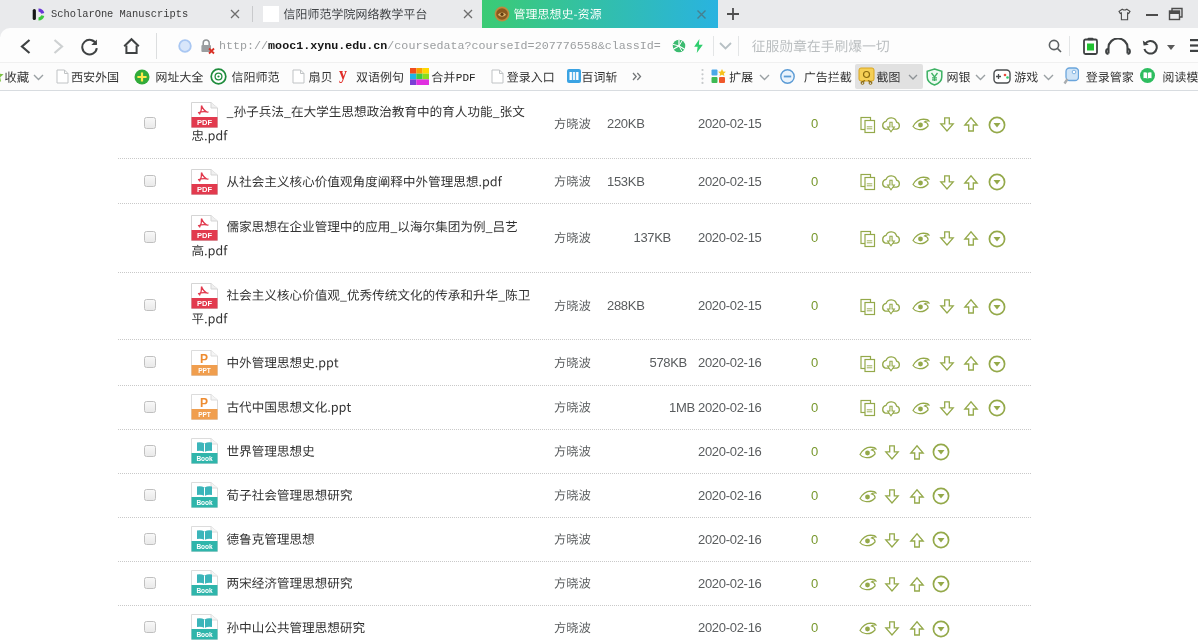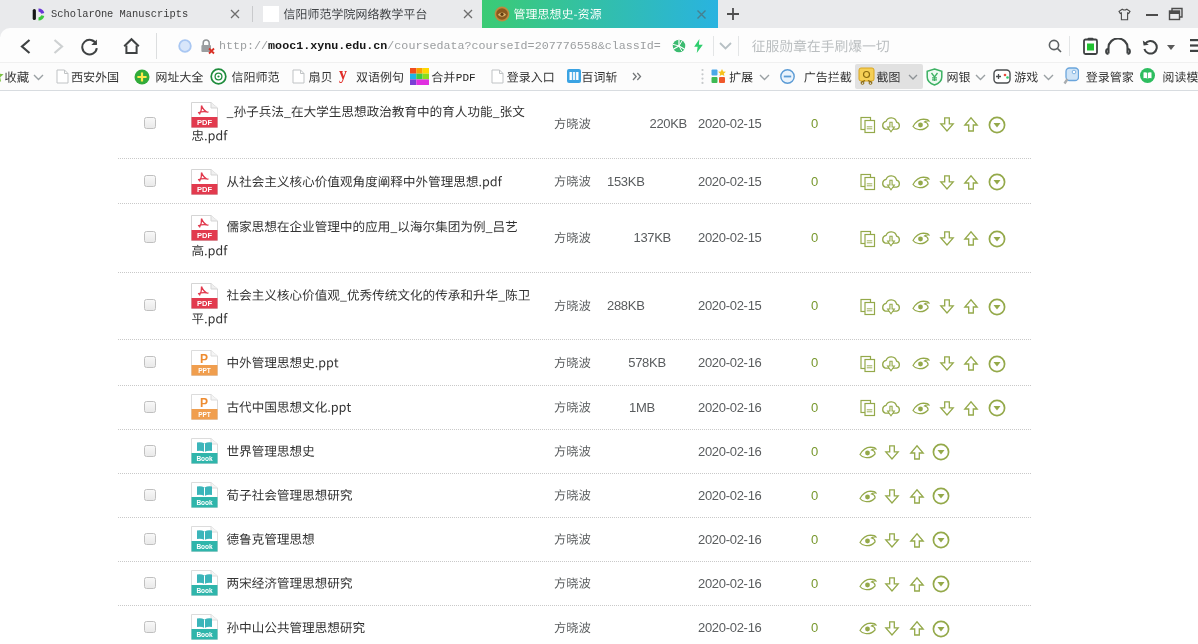--- a/index.html
+++ b/index.html
@@ -236,21 +236,21 @@
 <div class="rowsep" style="top:604.5px"></div>
 <div class="cb" style="left:144px;top:117.0px"></div>
 <div class="ficon" style="left:191px;top:102.0px">
 <svg width="27" height="26" viewBox="0 0 27 26">
 <path d="M0.5 0.5 L20 0.5 L26.5 6 L26.5 25.5 L0.5 25.5 Z" fill="#fff" stroke="#d5d5d5" stroke-width="1"></path>
 <path d="M20 0.5 L20 6 L26.5 6" fill="#f0f0f0" stroke="#d5d5d5" stroke-width="1"></path>
 <path d="M10.5 3.5 Q12 8 16.5 10.5 M10.5 3.5 Q11 8.5 8.5 12.5 M7 10.8 Q12 9 17.5 10.2" fill="none" stroke="#e23a4e" stroke-width="1.3"></path>
 <rect x="0.5" y="15" width="26" height="10.5" fill="#e23a4e"></rect>
 <text x="13.5" y="23.2" font-family="Liberation Sans" font-size="7.5" font-weight="bold" fill="#fff" text-anchor="middle">PDF</text>
 </svg></div>
-<div class="mt" style="left:607px;top:116.0px;width:80px;text-align:right">220KB</div>
+<div class="mt" style="left:607px;top:116.0px;width:80px;text-align:left">220KB</div>
 <div class="mt" style="left:698px;top:116.0px">2020-02-15</div>
 <div class="mt zero" style="left:811px;top:116.0px">0</div>
 <svg class="abs" style="left:859.3px;top:115.5px" width="18" height="18" viewBox="0 0 18 18">
 <rect x="2" y="1.5" width="9.5" height="12" fill="#fff" stroke="#94a94a" stroke-width="1.2"></rect>
 <rect x="6" y="4.5" width="9.5" height="12" fill="#fff" stroke="#94a94a" stroke-width="1.2"></rect>
 <path d="M7.8 10.8 L13.3 10.8 M7.8 12.8 L13.3 12.8" stroke="#94a94a" stroke-width="0.9"></path>
 </svg>
 <svg class="abs" style="left:880.0px;top:116.0px" width="22" height="18" viewBox="0 0 22 18">
 <path d="M5.2 13.2 A4.1 4.1 0 0 1 6 5.4 A5.6 5.6 0 0 1 16.6 6.2 A3.6 3.6 0 0 1 16.6 13.2 Z" fill="none" stroke="#94a94a" stroke-width="1.3"></path>
 <path d="M9.9 6.2 L12.1 6.2 L12.1 11 L14.4 11 L11 15.8 L7.6 11 L9.9 11 Z" fill="#fff" stroke="#94a94a" stroke-width="1.1"></path>
@@ -376,21 +376,21 @@
 </svg>
 <div class="cb" style="left:144px;top:356.0px"></div>
 <div class="ficon" style="left:191px;top:349.5px">
 <svg width="27" height="26" viewBox="0 0 27 26">
 <path d="M0.5 0.5 L20 0.5 L26.5 6 L26.5 25.5 L0.5 25.5 Z" fill="#fff" stroke="#dcdcdc" stroke-width="1"></path>
 <path d="M20 0.5 L20 6 L26.5 6" fill="#f5f5f5" stroke="#dcdcdc" stroke-width="1"></path>
 <text x="13" y="13" font-family="Liberation Sans" font-size="12" font-weight="bold" fill="#ee8c31" text-anchor="middle">P</text>
 <rect x="0.5" y="15" width="26" height="10.5" fill="#f09e4e"></rect>
 <text x="13.5" y="23" font-family="Liberation Sans" font-size="6.5" font-weight="bold" fill="#fff" text-anchor="middle">PPT</text>
 </svg></div>
-<div class="mt" style="left:607px;top:355.0px;width:80px;text-align:center">578KB</div>
+<div class="mt" style="left:607px;top:355.0px;width:80px;text-align:right">578KB</div>
 <div class="mt" style="left:698px;top:355.0px">2020-02-16</div>
 <div class="mt zero" style="left:811px;top:355.0px">0</div>
 <svg class="abs" style="left:859.3px;top:354.5px" width="18" height="18" viewBox="0 0 18 18">
 <rect x="2" y="1.5" width="9.5" height="12" fill="#fff" stroke="#94a94a" stroke-width="1.2"></rect>
 <rect x="6" y="4.5" width="9.5" height="12" fill="#fff" stroke="#94a94a" stroke-width="1.2"></rect>
 <path d="M7.8 10.8 L13.3 10.8 M7.8 12.8 L13.3 12.8" stroke="#94a94a" stroke-width="0.9"></path>
 </svg>
 <svg class="abs" style="left:880.0px;top:355.0px" width="22" height="18" viewBox="0 0 22 18">
 <path d="M5.2 13.2 A4.1 4.1 0 0 1 6 5.4 A5.6 5.6 0 0 1 16.6 6.2 A3.6 3.6 0 0 1 16.6 13.2 Z" fill="none" stroke="#94a94a" stroke-width="1.3"></path>
 <path d="M9.9 6.2 L12.1 6.2 L12.1 11 L14.4 11 L11 15.8 L7.6 11 L9.9 11 Z" fill="#fff" stroke="#94a94a" stroke-width="1.1"></path>
@@ -411,21 +411,21 @@
 </svg>
 <div class="cb" style="left:144px;top:400.5px"></div>
 <div class="ficon" style="left:191px;top:394.0px">
 <svg width="27" height="26" viewBox="0 0 27 26">
 <path d="M0.5 0.5 L20 0.5 L26.5 6 L26.5 25.5 L0.5 25.5 Z" fill="#fff" stroke="#dcdcdc" stroke-width="1"></path>
 <path d="M20 0.5 L20 6 L26.5 6" fill="#f5f5f5" stroke="#dcdcdc" stroke-width="1"></path>
 <text x="13" y="13" font-family="Liberation Sans" font-size="12" font-weight="bold" fill="#ee8c31" text-anchor="middle">P</text>
 <rect x="0.5" y="15" width="26" height="10.5" fill="#f09e4e"></rect>
 <text x="13.5" y="23" font-family="Liberation Sans" font-size="6.5" font-weight="bold" fill="#fff" text-anchor="middle">PPT</text>
 </svg></div>
-<div class="mt" style="left:602px;top:399.5px;width:80px;text-align:center">1MB</div>
+<div class="mt" style="left:642px;top:399.5px;width:80px;text-align:center">1MB</div>
 <div class="mt" style="left:698px;top:399.5px">2020-02-16</div>
 <div class="mt zero" style="left:811px;top:399.5px">0</div>
 <svg class="abs" style="left:859.3px;top:399.0px" width="18" height="18" viewBox="0 0 18 18">
 <rect x="2" y="1.5" width="9.5" height="12" fill="#fff" stroke="#94a94a" stroke-width="1.2"></rect>
 <rect x="6" y="4.5" width="9.5" height="12" fill="#fff" stroke="#94a94a" stroke-width="1.2"></rect>
 <path d="M7.8 10.8 L13.3 10.8 M7.8 12.8 L13.3 12.8" stroke="#94a94a" stroke-width="0.9"></path>
 </svg>
 <svg class="abs" style="left:880.0px;top:399.5px" width="22" height="18" viewBox="0 0 22 18">
 <path d="M5.2 13.2 A4.1 4.1 0 0 1 6 5.4 A5.6 5.6 0 0 1 16.6 6.2 A3.6 3.6 0 0 1 16.6 13.2 Z" fill="none" stroke="#94a94a" stroke-width="1.3"></path>
 <path d="M9.9 6.2 L12.1 6.2 L12.1 11 L14.4 11 L11 15.8 L7.6 11 L9.9 11 Z" fill="#fff" stroke="#94a94a" stroke-width="1.1"></path>

